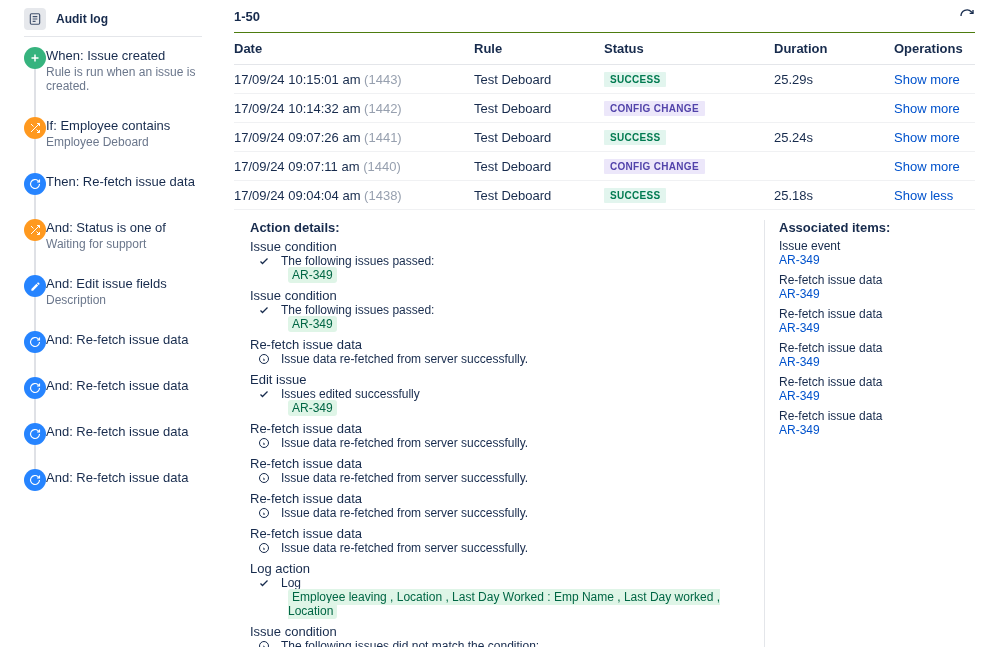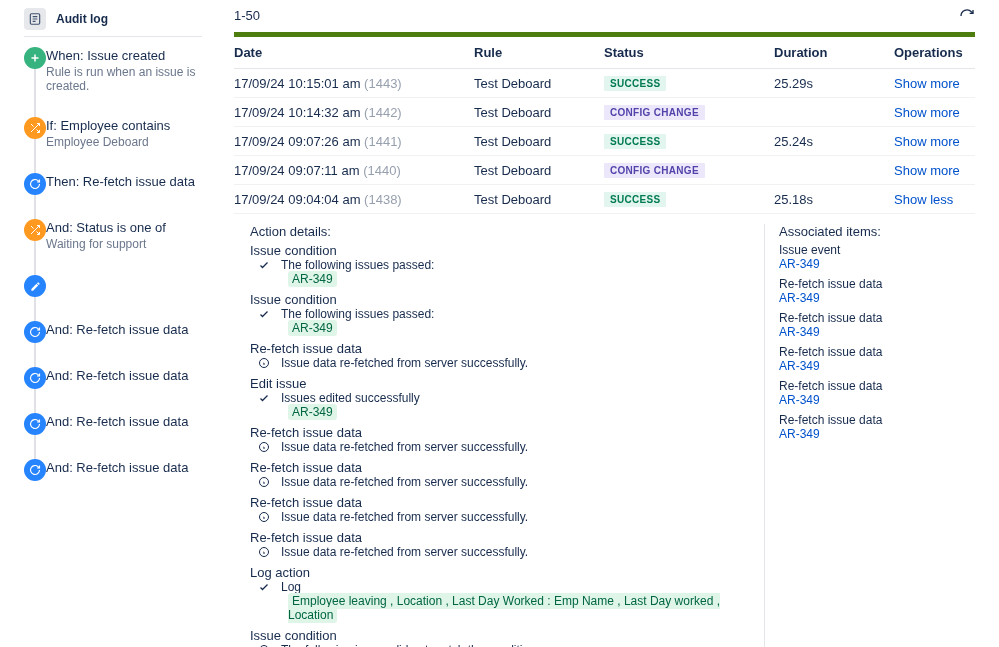--- a/index.html
+++ b/index.html
@@ -13,39 +13,39 @@
   .flow::before { content:""; position:absolute; left:10px; top:10px; bottom:10px; width:2px; background:#dfe1e6; }
   .step { position: relative; display:flex; gap:0; margin-bottom: 24px; }
   .step-icon { width:22px; height:22px; border-radius:50%; flex-shrink:0; display:flex; align-items:center; justify-content:center; z-index:1; }
   .ic-green { background:#36b37e; }
   .ic-orange { background:#ff991f; }
   .ic-blue { background:#2684ff; }
   .step-body { padding-top: 1px; }
   .step-title { font-size: 13px; color:#172b4d; }
   .step-sub { font-size: 12px; color:#6b778c; margin-top:2px; }
   .main { flex: 1; padding: 0 24px; min-width: 0; }
-  .topbar { display:flex; justify-content:space-between; margin-bottom: 8px; }
+  .topbar { display:flex; justify-content:space-between; align-items:center; margin-bottom: 8px; font-weight: bold; }
   .range { font-size:13px; }
   .refresh { cursor:pointer; }
-  .table-head { display:flex; border-top:5px solid #4d7c0f; border-bottom:1px solid #e4e6ea; padding:8px 0; font-weight:600; font-size:13px; }
+  .table-head { display:flex; border-top:1px solid #4d7c0f; border-bottom:1px solid #e4e6ea; padding:8px 0; font-weight:600; font-size:13px; }
   .row { display:flex; padding:6px 0; border-bottom:1px solid #f0f1f3; align-items:center; font-size:13px; }
   .c-date { width:240px; }
   .c-rule { width:130px; }
   .c-status { width:170px; }
   .c-dur { width:120px; }
   .c-ops { flex:1; text-align:left; }
   .runid { color:#97a0af; }
   .link { color:#0052cc; cursor:pointer; }
   .badge { display:inline-block; font-size:10px; font-weight:700; padding:2px 6px; border-radius:1px; letter-spacing:.3px; }
   .badge-success { background:#e2f5ee; color:#007a50; }
   .badge-config { background:#ece7fa; color:#5243aa;text-align:center; }
   .details { display:flex; border-bottom:1px solid #f0f1f3; padding: 10px 0 10px 16px; }
   .details-left { flex:1; border-right:1px solid #e4e6ea; padding-right:12px; }
   .details-right { width:210px; padding-left:14px; }
-  .det-h { font-weight:400; font-size:13px; margin-bottom:4px; }
+  .det-h { font-weight:700; font-size:13px; margin-bottom:4px; }
   .blk { margin-bottom:6px; }
   .blk-title { font-size:13px; }
   .blk-sub { font-size:12px; display:flex; align-items:center; gap:11px; margin-left:8px; }
   .blk-val { margin-left:38px; font-size:12px; }
   .hl { background:#dff5e7; color:#006644; border-radius:3px; padding:1px 4px; display:inline; }
   .issue-link { color:#0052cc; font-size:12px; }
   .assoc-item { margin-bottom:6px; font-size:12px; }
   svg { display:block; }
 </style>
 </head>
@@ -108,20 +108,24 @@
       <div class="step-title">And: Status is one of</div>
       <div class="step-sub">Waiting for support</div>
     </div>
         </div>
         <div class="step">
           <span class="step-icon ic-blue">
             <svg width="11" height="11" viewBox="0 0 24 24" fill="#fff">
               <path d="M3 17.25V21h3.75L17.81 9.94l-3.75-3.75L3 17.25zM20.71 7.04a1 1 0 0 0 0-1.41l-2.34-2.34a1 1 0 0 0-1.41 0l-1.83 1.83 3.75 3.75 1.83-1.83z"></path>
             </svg>
           </span>
+    <div class="step-body">
+      <div class="step-title">And: Edit issue fields</div>
+      <div class="step-sub">Description</div>
+    </div>
         </div>
         <div class="step">
           <span class="step-icon ic-blue">
             <svg width="12" height="12" viewBox="0 0 24 24" fill="none" stroke="#fff" stroke-width="2.3">
               <path d="M21 12a9 9 0 1 1-3-6.7L21 8"></path>
               <path d="M21 3v5h-5"></path>
             </svg>
           </span>
     <div class="step-body">
       <div class="step-title">And: Re-fetch issue data</div>

